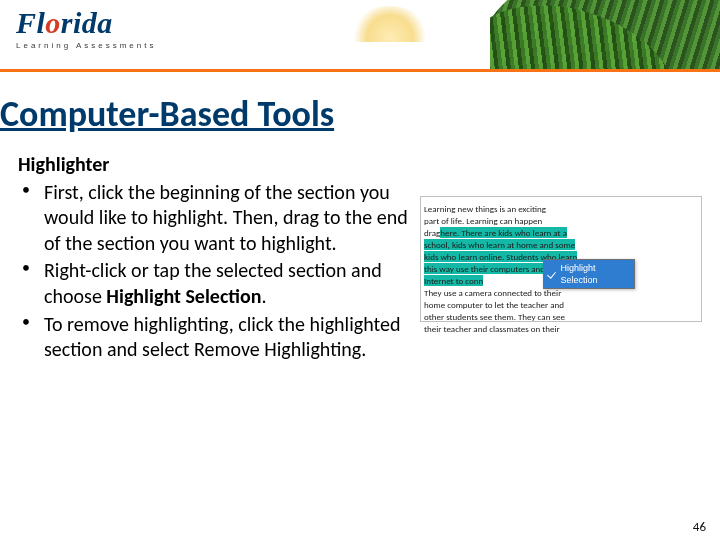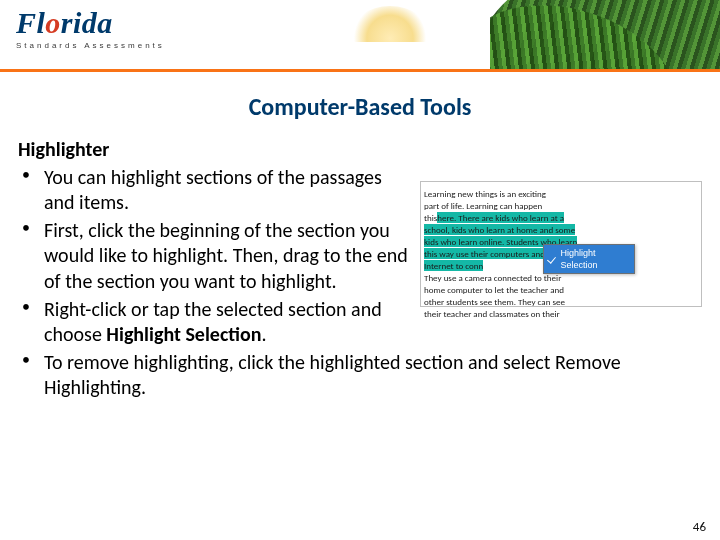--- a/index.html
+++ b/index.html
@@ -22,21 +22,21 @@
     background: repeating-linear-gradient(115deg, #2f6b1e 0 4px, #4a8f2d 4px 8px, #1f4a12 8px 12px);
     transform: rotate(-8deg); opacity: 0.95;
   }
   .palm::after {
     right: 40px; top: 10px; width: 220px; height: 140px;
     background: repeating-linear-gradient(65deg, #3c7a27 0 4px, #5aa638 4px 8px, #224f13 8px 12px);
     transform: rotate(18deg); opacity: 0.9;
   }
 
   
-  .title { text-align: center; color: #003a6b; font-weight: 700; font-size: 24px; margin-top: 20px; }
+  .title { text-align: left; color: #003a6b; font-weight: 700; font-size: 36px; margin-top: 20px; text-decoration: underline; }
 
   
   .body { padding: 16px 18px 0 18px; font-size: 20px; line-height: 1.28; }
   .subhead { font-weight: 700; margin-bottom: 2px; }
   ul.bullets { list-style: none; }
   ul.bullets > li { position: relative; padding-left: 26px; margin-bottom: 2px; }
   ul.bullets > li::before { content: "•"; position: absolute; left: 4px; top: 0; font-size: 16px; }
 
   
   .sample-float { float: right; width: 282px; height: 126px; background: #fff; border: 1px solid #bfbfbf; margin: 44px 0 4px 8px; font-size: 9px; line-height: 12px; color: #1a1a1a; padding: 6px 3px; position: relative; }
@@ -54,54 +54,53 @@
 </head>
 <body>
 
 <div class="slide">
 
   <div class="header">
     <div class="logo-wrap">
       <div class="logo-main">
         <span>Fl</span><span class="accent">o</span><span>rida</span>
       </div>
-      <div class="logo-sub">Standards Assessments</div>
+      <div class="logo-sub">Learning Assessments</div>
     </div>
     <div class="sun"></div>
     <div class="palm"></div>
   </div>
 
   <div class="title">Computer-Based Tools</div>
 
   <div class="body">
     <div style="overflow:hidden;">
 
       <div class="sample-float">
         <span>Learning new things is an exciting</span><br>
         <span>part of life. Learning can happen</span><br>
-        <span>this</span><span class="hl">here. There are kids who learn at a</span><br>
+        <span>drag</span><span class="hl">here. There are kids who learn at a</span><br>
         <span class="hl">school, kids who learn at home and some</span><br>
         <span class="hl">kids who learn online. Students who learn</span><br>
         <span class="hl">this way use their computers and the</span><br>
         <span class="hl">Internet to conn</span><span style="display:inline-block;width:92px;"></span><span class="hl">lassrooms.</span><br>
         <span>They use a camera connected to their</span><br>
         <span>home computer </span><span>to let the teacher and</span><br>
         <span>other students see them. They can see</span><br>
         <span>their teacher and classmates on their</span>
         <div class="menu">
           <div class="menu-item highlighted">
             <span class="check"></span>
             <span>Highlight Selection</span>
           </div>
         </div>
       </div>
 
       <div class="subhead">Highlighter</div>
       <ul class="bullets">
-        <li><span>You can highlight sections of the passages and items.</span></li>
         <li><span>First, click the beginning of the section you would like to highlight. Then, drag to the end of the section you want to highlight.</span></li>
         <li>
           <span>Right-click or tap the selected section and choose </span><b>Highlight Selection</b><span>.</span>
         </li>
         <li><span>To remove highlighting, click the highlighted section and select Remove Highlighting.</span></li>
       </ul>
     </div>
     <div class="clear"></div>
   </div>
 

